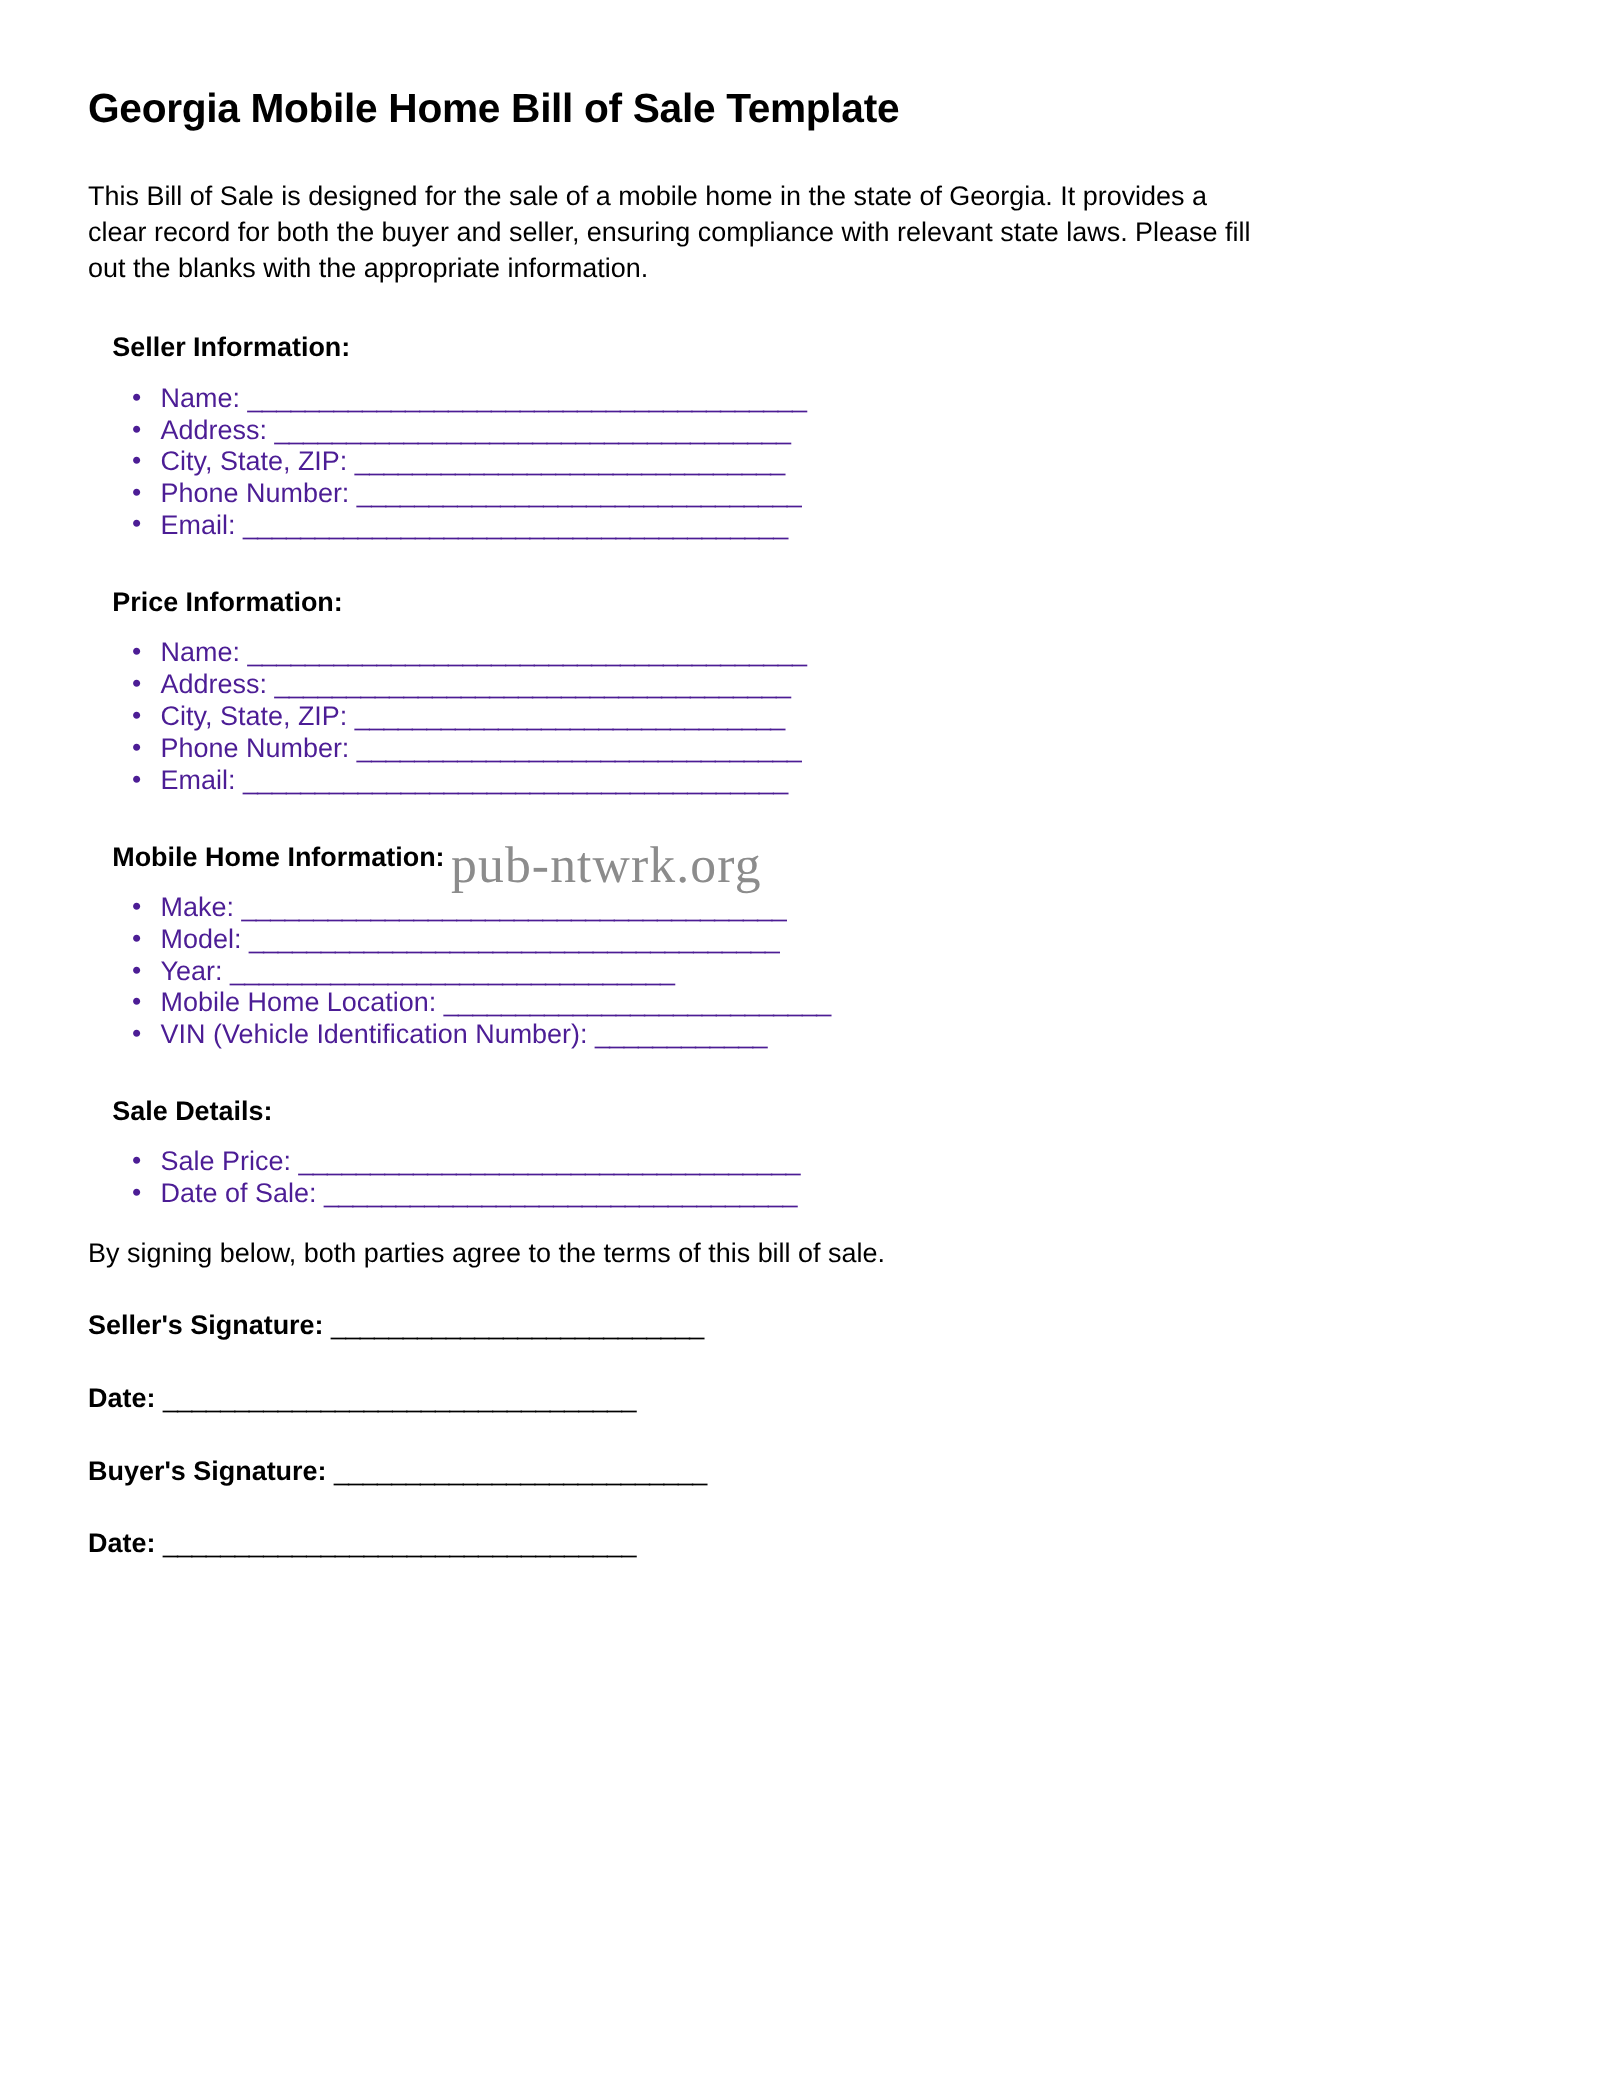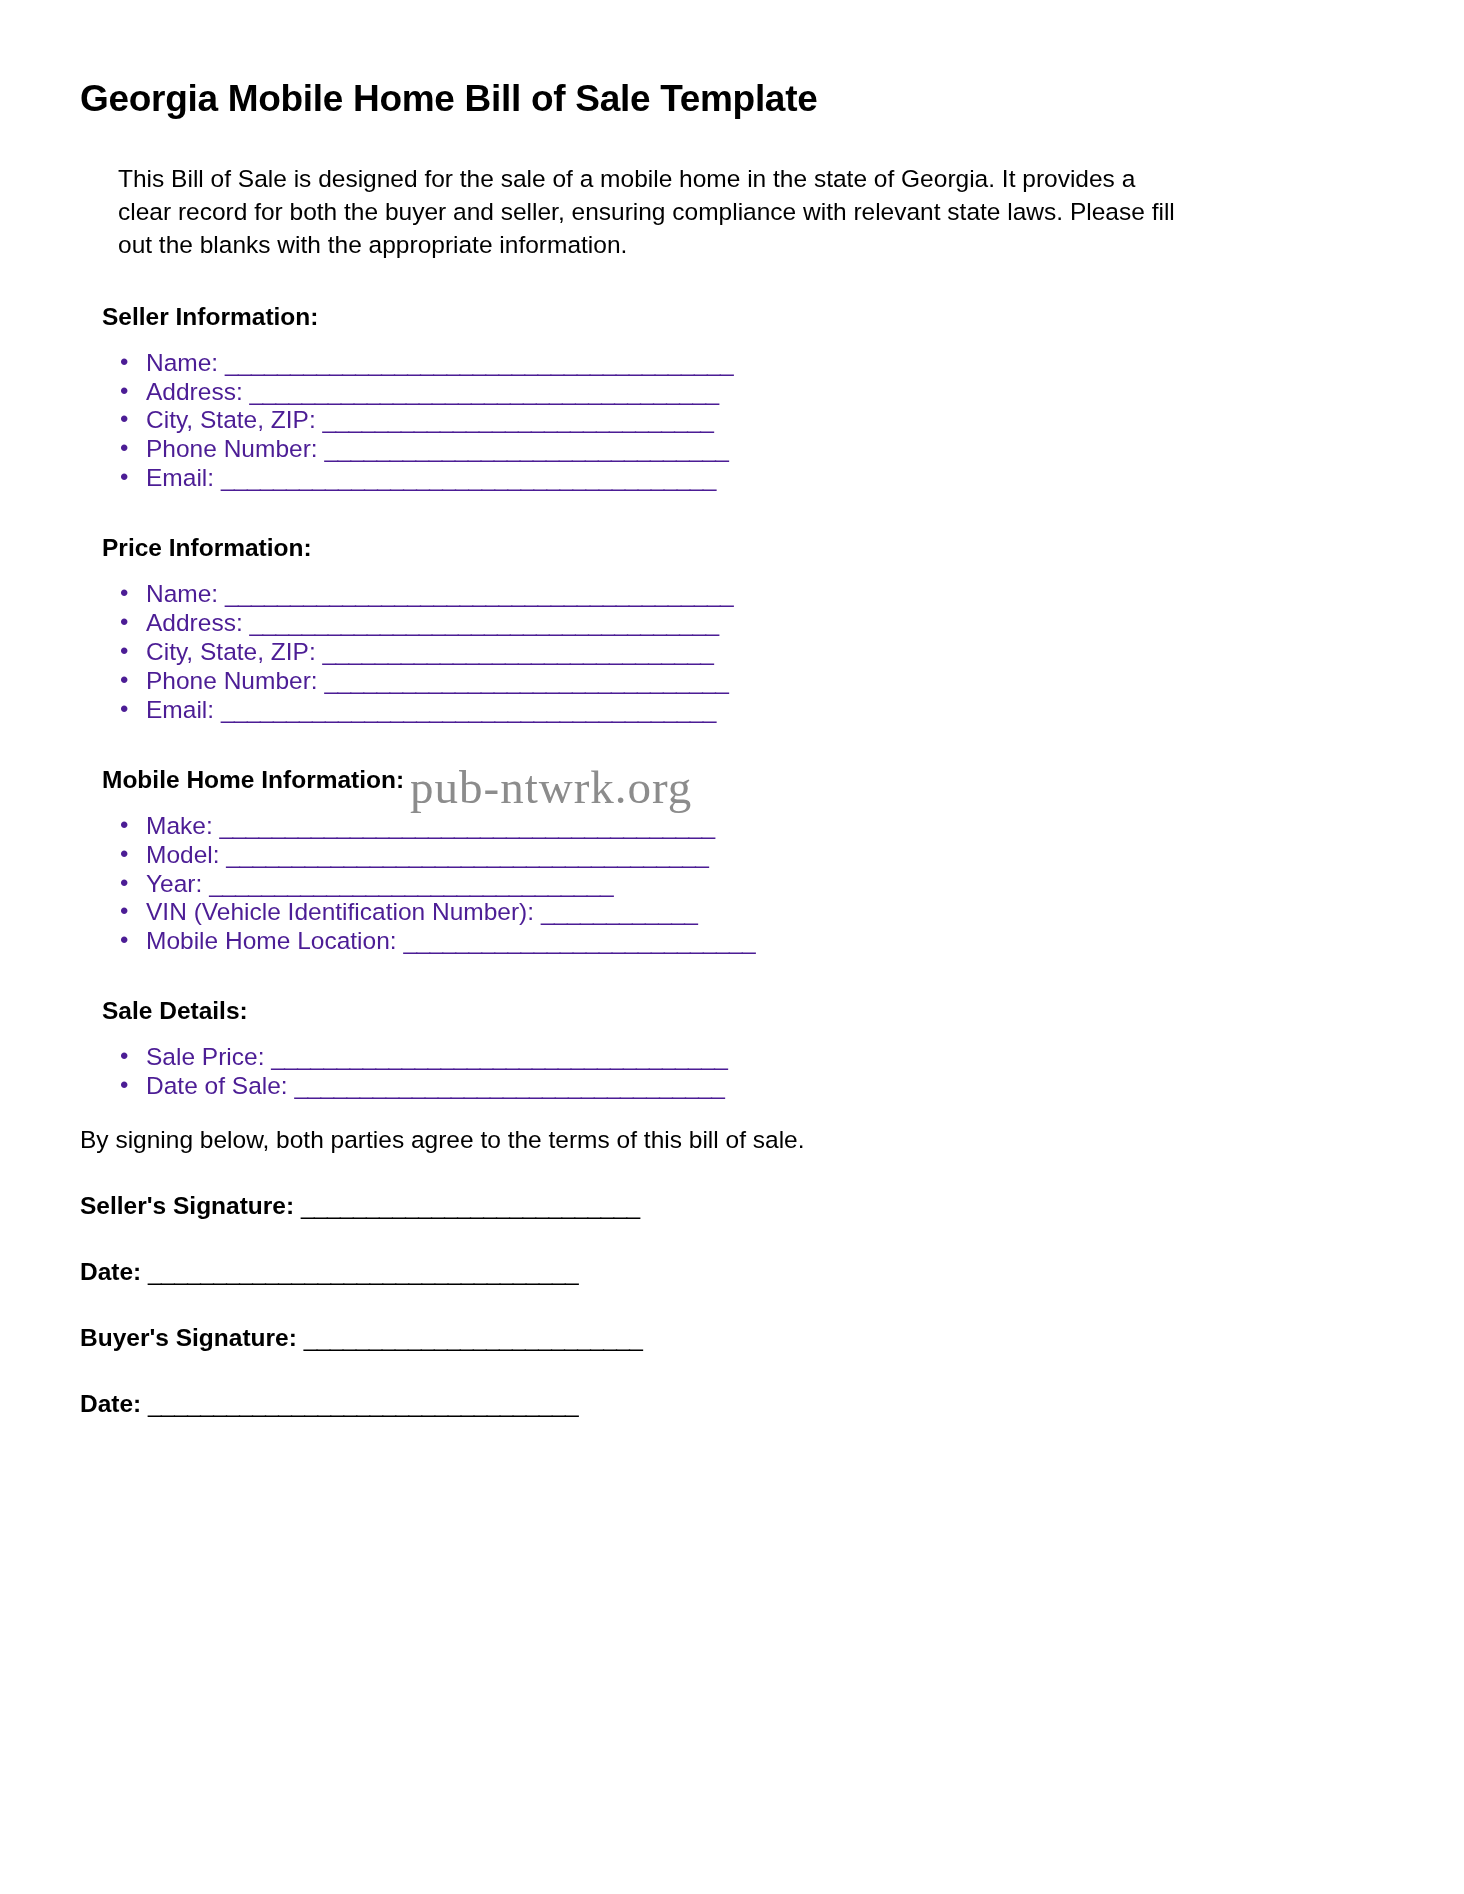--- a/index.html
+++ b/index.html
@@ -31,21 +31,20 @@
     margin: 0 0 0 0;
     max-width: 1090px;
     color: #000;
   }
   .intro {
     font-size: 24.5px;
     line-height: 1.34;
     margin-top: 43px;
     max-width: 1075px;
     color: #000;
-    margin-left: 38px;
   }
   .section-heading {
     font-size: 24.5px;
     font-weight: bold;
     margin-top: 41px;
     margin-bottom: 0;
     color: #000;
     position: relative;
     display: block;
     margin-left: 22px;
@@ -134,22 +133,22 @@
     <li><span>City, State, ZIP:</span> <span class="blank">______________________________</span></li>
     <li><span>Phone Number:</span> <span class="blank">_______________________________</span></li>
     <li><span>Email:</span> <span class="blank">______________________________________</span></li>
   </ul>
 
   <div class="section-heading">Mobile Home Information:</div>
   <ul class="fields">
     <li><span>Make:</span> <span class="blank">______________________________________</span></li>
     <li><span>Model:</span> <span class="blank">_____________________________________</span></li>
     <li><span>Year:</span> <span class="blank">_______________________________</span></li>
+    <li><span>Mobile Home Location:</span> <span class="blank">___________________________</span></li>
     <li><span>VIN (Vehicle Identification Number):</span> <span class="blank">____________</span></li>
-    <li><span>Mobile Home Location:</span> <span class="blank">___________________________</span></li>
   </ul>
 
   <div class="section-heading">Sale Details:</div>
   <ul class="fields">
     <li><span>Sale Price:</span> <span class="blank">___________________________________</span></li>
     <li><span>Date of Sale:</span> <span class="blank">_________________________________</span></li>
   </ul>
 
   <p class="agree-line">By signing below, both parties agree to the terms of this bill of sale.</p>
 

